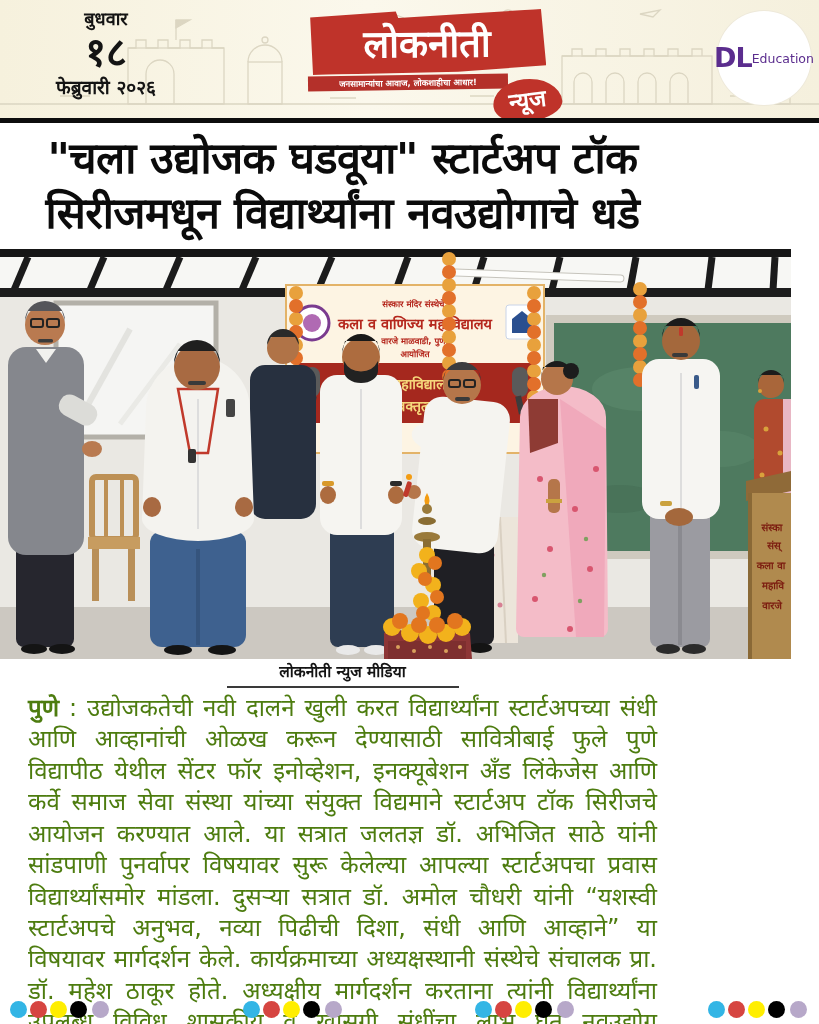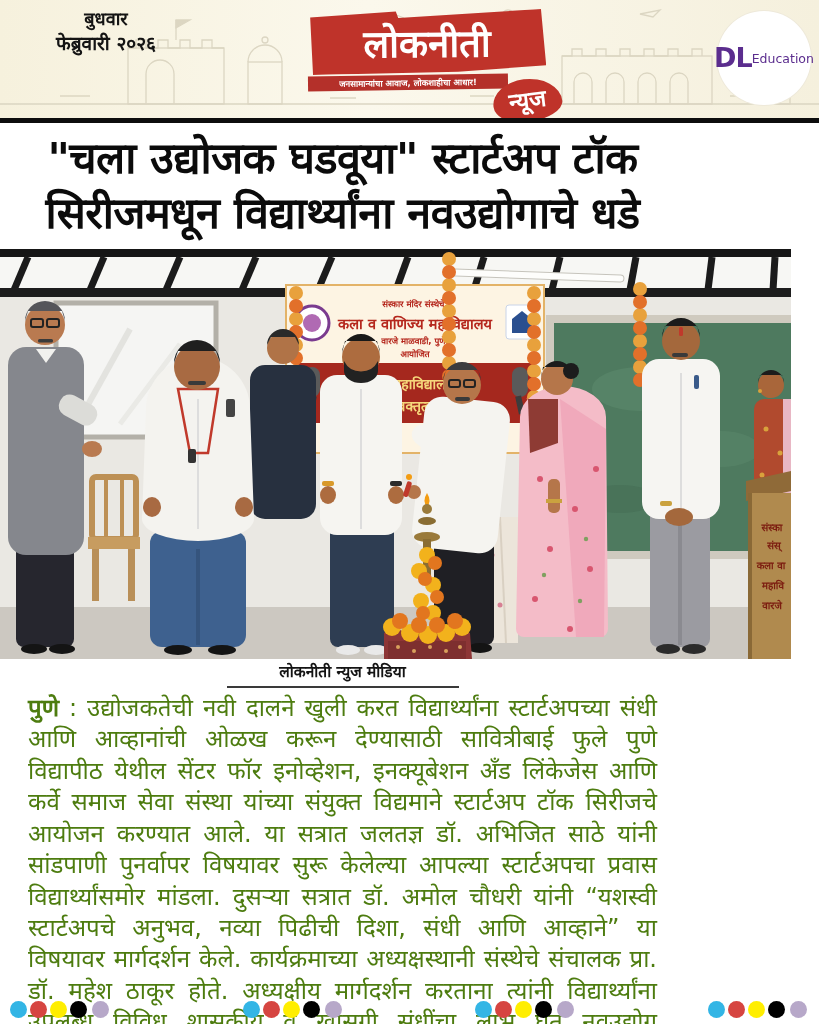--- a/index.html
+++ b/index.html
@@ -91,20 +91,21 @@
 
         <circle cx="508" cy="16" r="6"></circle>
           <path d="M505 22 l3 6 3 -6"></path>
 
         <path d="M60 96 h30 M330 98 h26 M470 96 h24 M730 96 h28"></path>
       </g>
     </svg>
 
     <div class="date-block">
       <div class="date-weekday">बुधवार</div>
+      <div class="date-day">१८</div>
       <div class="date-month">फेब्रुवारी २०२६</div>
     </div>
 
     <div class="logo-block">
       <div class="logo-main">
         <span class="logo-title">लोकनीती</span>
       </div>
       <div class="logo-tagline">जनसामान्यांचा आवाज, लोकशाहीचा आधार!</div>
       <div class="logo-sub">न्यूज</div>
     </div>

